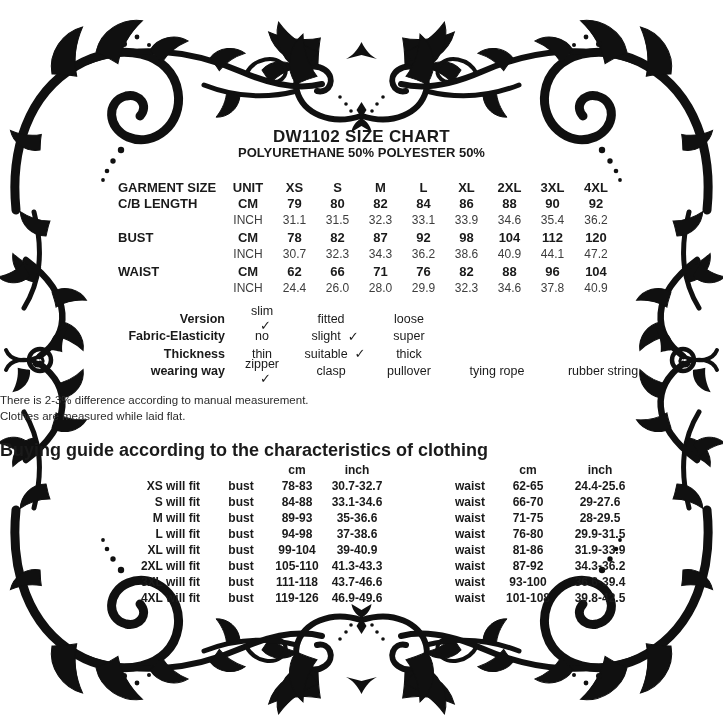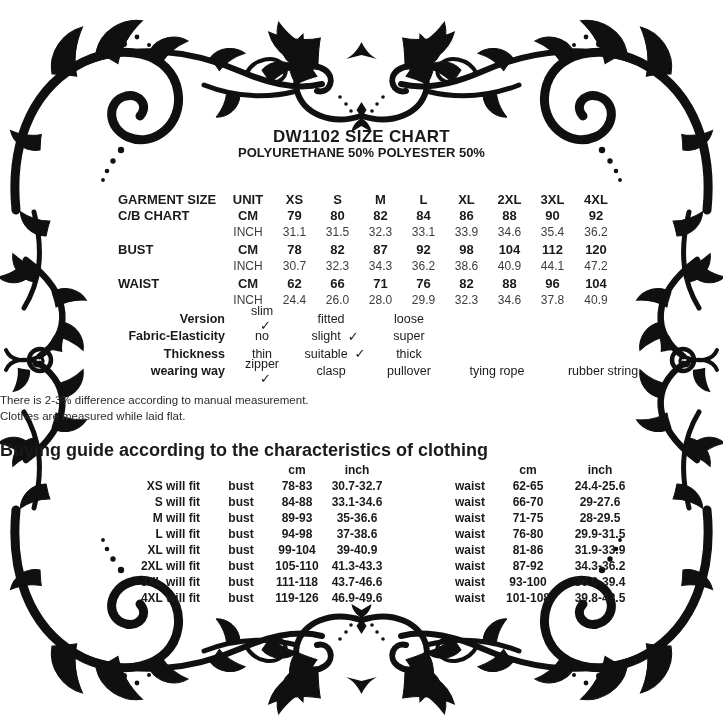--- a/index.html
+++ b/index.html
@@ -7,21 +7,21 @@
         font-family:"Liberation Sans",sans-serif;color:#1a1a1a;}
   .border-svg{position:absolute;left:0;top:0;width:723px;height:720px;}
   .content{position:absolute;left:0;top:0;width:723px;height:720px;}
   .title{position:absolute;top:127px;left:0;width:100%;text-align:center;
          font-size:17px;font-weight:bold;letter-spacing:.3px;}
   .subtitle{position:absolute;top:145px;left:0;width:100%;text-align:center;
             font-size:13px;font-weight:bold;}
   table{border-collapse:collapse;table-layout:fixed;}
   td{padding:0;height:16px;font-size:13px;line-height:16px;text-align:center;
      vertical-align:middle;overflow:visible;white-space:nowrap;}
-  .size-table{position:absolute;top:180px;left:118px;width:500px;margin-top:12px;}
+  .size-table{position:absolute;top:180px;left:118px;width:500px;}
   .size-table .lbl{text-align:left;font-weight:bold;}
   .size-table .hdr td{font-weight:bold;}
   .size-table .cm td{font-weight:bold;}
   .size-table .inch td{font-weight:normal;color:#3d3d3d;font-size:12px;}
   .size-table .gap td{padding-top:2px;}
   .attrs{position:absolute;top:310px;left:118px;width:520px;font-size:12.5px;}
   .attr-row{display:flex;align-items:center;height:17.5px;}
   .attr-label{width:107px;text-align:right;font-weight:bold;flex:none;}
   .opt{display:flex;align-items:center;justify-content:center;flex:none;}
   .o1{width:74px;flex-direction:column;} .o2{width:72px;} .o3{width:84px;} .o4{width:92px;} .o5{width:120px;}
@@ -141,21 +141,21 @@
         <td>XS</td>
         <td>S</td>
         <td>M</td>
         <td>L</td>
         <td>XL</td>
         <td>2XL</td>
         <td>3XL</td>
         <td>4XL</td>
       </tr>
       <tr class="cm">
-            <td class="lbl">C/B CHART</td>
+            <td class="lbl">C/B LENGTH</td>
             <td>CM</td>
             <td>79</td>
             <td>80</td>
             <td>82</td>
             <td>84</td>
             <td>86</td>
             <td>88</td>
             <td>90</td>
             <td>92</td>
           </tr>

